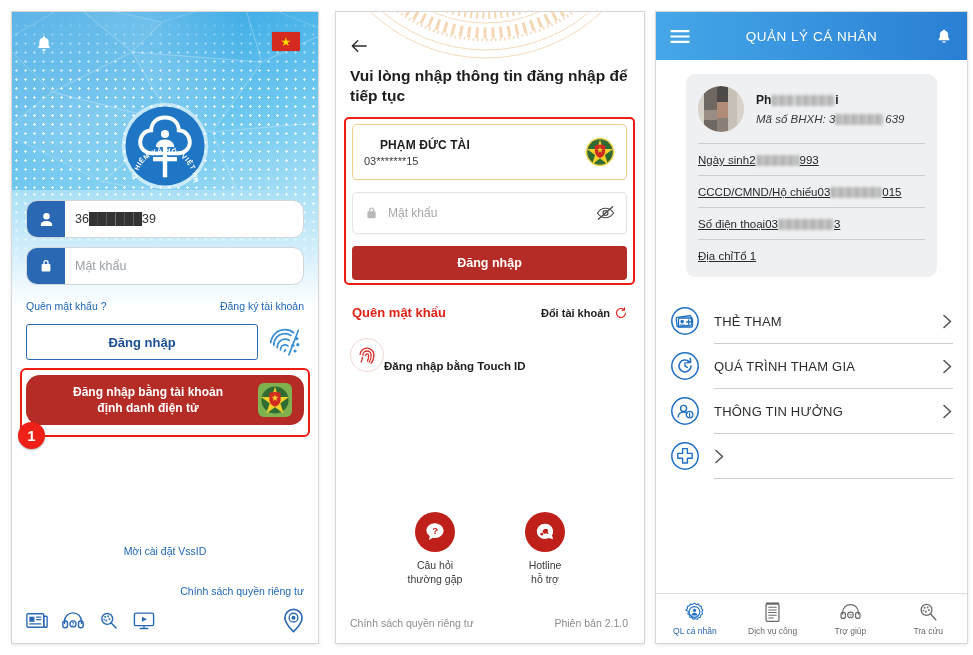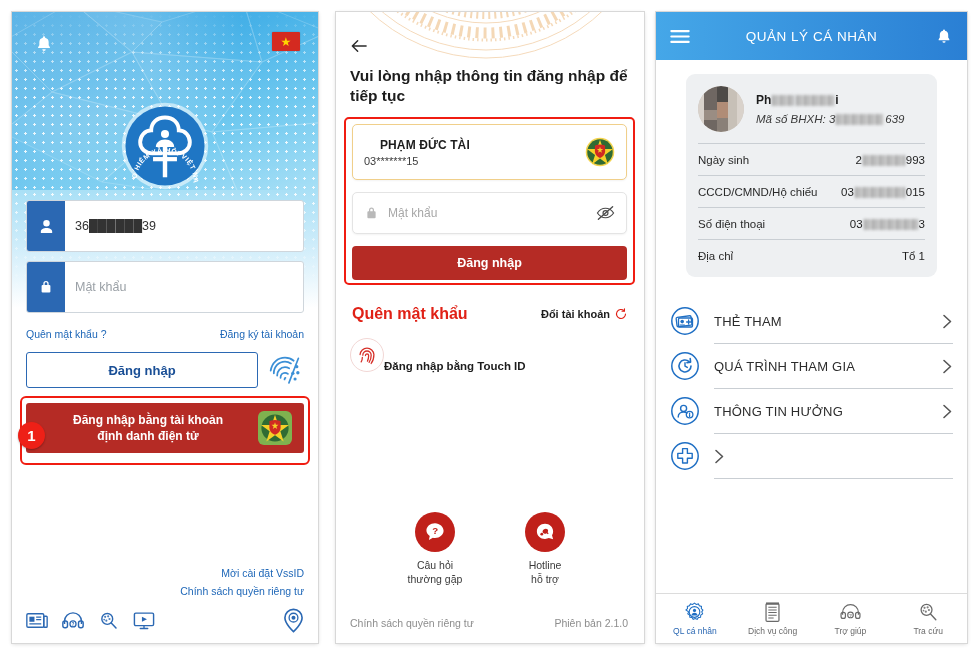--- a/index.html
+++ b/index.html
@@ -55,22 +55,22 @@
     background: linear-gradient(to bottom,#a9e0f6 0%, #cdecfa 45%, #ffffff 100%);
   }
   .p1-hero-fade::before{
     content:""; position:absolute; inset:0;
     background-image: radial-gradient(circle, rgba(255,255,255,.9) 1.1px, transparent 1.4px);
     background-size: 9px 9px;
     -webkit-mask-image: linear-gradient(to bottom, #000 0%, transparent 92%);
             mask-image: linear-gradient(to bottom, #000 0%, transparent 92%);
   }
   .p1-field {
-    position:relative; display:flex; align-items:stretch; height:52px;
-    background:#fff; border:1px solid #cfd6dc; border-radius:3px; overflow:hidden;
+    position:relative; display:flex; align-items:stretch; height:38px;
+    background:#fff; border:1px solid #cfd6dc; border-radius:11px; overflow:hidden;
   }
   .p1-field + .p1-field{ margin-top:9px; }
   .p1-field .ico {
     width:38px; background:#2b68b3; display:flex;align-items:center;justify-content:center;
     flex:0 0 38px;
   }
   .p1-field input{
     flex:1; border:0; outline:0; font-size:12.5px; color:#333; padding:0 10px;
     font-family:inherit; background:transparent;
   }
@@ -84,36 +84,36 @@
   }
   .p1-touch{ width:38px;height:38px; flex:0 0 38px; }
 
   .p1-vneid-wrap{ position:relative; margin-top:14px; }
   .p1-annot{
     position:absolute; left:-6px; top:-7px; right:-6px; bottom:-12px;
     border:2.2px solid #f01c11; border-radius:6px; pointer-events:none;
   }
   .p1-vneid{
     position:relative; display:flex; align-items:center; justify-content:center; gap:0;
-    height:50px; border-radius:3px; background:#b52b25; cursor:pointer; padding:0 12px;
+    height:50px; border-radius:14px; background:#b52b25; cursor:pointer; padding:0 12px;
   }
   .p1-vneid .lbl{
     color:#fff; font-size:12px; font-weight:bold; line-height:1.35; text-align:center; flex:1;
   }
   .p1-vneid .em{ width:34px;height:34px; flex:0 0 34px; }
   .badge{
     position:absolute; width:27px;height:27px;border-radius:50%;
     background:#ee2017; color:#fff; font-size:15px; font-weight:bold;
     display:flex;align-items:center;justify-content:center;
     box-shadow:0 1px 2px rgba(0,0,0,.3); z-index:30;
   }
   #badge1{ left:18px; top:422px; }
 
   .p1-foot{ position:absolute; left:14px; right:14px; bottom:10px; }
-  .p1-foot .ctr{ text-align:right; margin-bottom:0; }
+  .p1-foot .ctr{ text-align:center; margin-bottom:22px; }
   .p1-foot .rgt{ text-align:right; margin-bottom:9px; }
   .p1-foot a{ color:#2068b8; font-size:10.5px; text-decoration:none; }
   .p1-icons{ display:flex; align-items:center; gap:14px; }
   .p1-icons .spacer{ flex:1; }
 
   
   #panel2 { width: 320px; height:655px; }
   #p2frame{
     position:absolute; left:6px; top:12px; width:308px; height:631px;
     background:#fff; box-shadow: 0 0 0 1px #d8d8d8, 0 1px 4px rgba(0,0,0,.18);
@@ -150,21 +150,21 @@
   .p2-pass input::placeholder{ color:#a8a8a8; }
   .p2-btn{
     position:absolute; left:16px; right:17px; top:234px; height:34px;
     background:#b52b25; border:0; border-radius:4px; color:#fff;
     font-size:12.5px; font-weight:bold; cursor:pointer; font-family:inherit;
   }
   .p2-row2{
     position:absolute; left:16px; right:17px; top:293px;
     display:flex; align-items:center; justify-content:space-between;
   }
-  .p2-row2 .forgot{ color:#e02116; font-size:16px; font-weight:bold; cursor:pointer; }
+  .p2-row2 .forgot{ color:#e02116; font-size:13px; font-weight:bold; cursor:pointer; }
   .p2-row2 .switch{ display:flex;align-items:center;gap:5px; font-size:11px;font-weight:bold;color:#1d1d1d;cursor:pointer;}
   .p2-touchrow{
     position:absolute; left:14px; top:326px; display:flex;align-items:flex-end;gap:0; cursor:pointer;
   }
   .p2-touchrow .circ{
     width:34px;height:34px;border-radius:50%;border:1px solid #f2d7d5;
     display:flex;align-items:center;justify-content:center; flex:0 0 34px;
   }
   .p2-touchrow .lbl{ font-size:11.5px;font-weight:bold;color:#1d1d1d; }
   .p2-help{
@@ -208,22 +208,22 @@
   }
   .p3-name{ font-size:12px;font-weight:bold;color:#1d1d1d; display:flex; align-items:center; }
   .p3-bhxh{ font-size:11.5px; color:#3a3a3a; margin-top:6px; display:flex; align-items:center;font-style:italic;}
   .blur{
     display:inline-block; height:11px; border-radius:1px; vertical-align:middle;
     background: repeating-linear-gradient(90deg,#8d8d8d 0 2px,#c9c9c9 2px 4px,#a5a5a5 4px 6px,#dcdcdc 6px 8px);
     filter: blur(1.6px); opacity:.88; margin:0 1px;
   }
   .p3-dl{ border-top:1px solid #c9ced3; }
   .p3-drow{
-    display:flex; justify-content:space-between; align-items:center;
-    padding:10px 0 9px; border-bottom:1px solid #c9ced3; font-size:11.5px; color:#2a2a2a;
+    display:flex; justify-content:flex-start; align-items:center;
+    padding:10px 0 9px; border-bottom:1px solid #c9ced3; font-size:11.5px; color:#2a2a2a;text-decoration:underline;
   }
   .p3-drow:last-child{ border-bottom:0; }
   .p3-drow .val{ color:#1d1d1d; display:flex;align-items:center; }
   .p3-menu{ margin:22px 14px 0; }
   .p3-mrow{ display:flex; align-items:center; gap:14px; cursor:pointer; padding:7px 0; }
   .p3-mrow .ic{ width:30px;height:30px; flex:0 0 30px; }
   .p3-mrow .lb{ flex:1; font-size:13px; color:#2c2c2c; letter-spacing:.2px; }
   .p3-mrow .ch{ width:11px;height:15px; flex:0 0 11px; }
   .p3-msep{ height:1px; background:#c9ced3; margin-left:44px; }
   .p3-tabbar{

